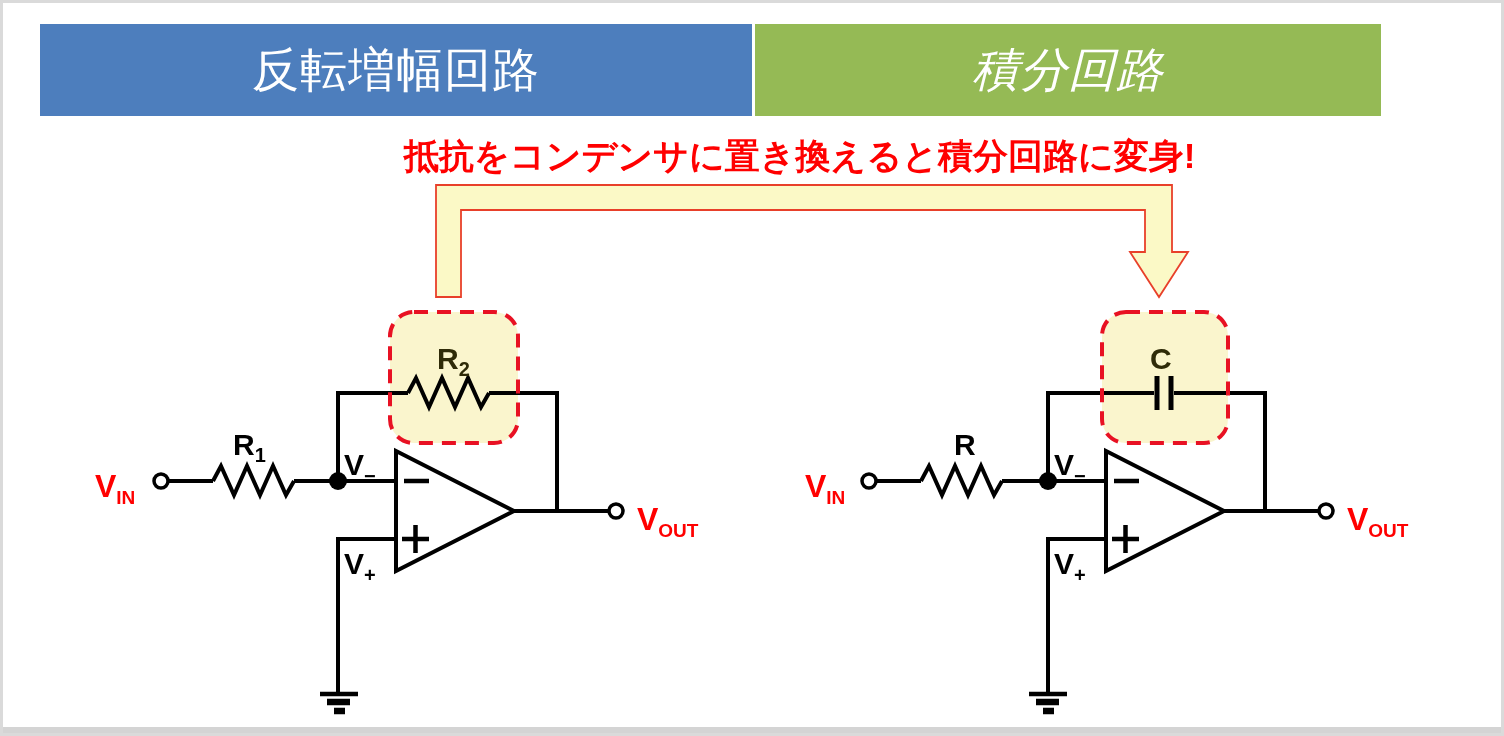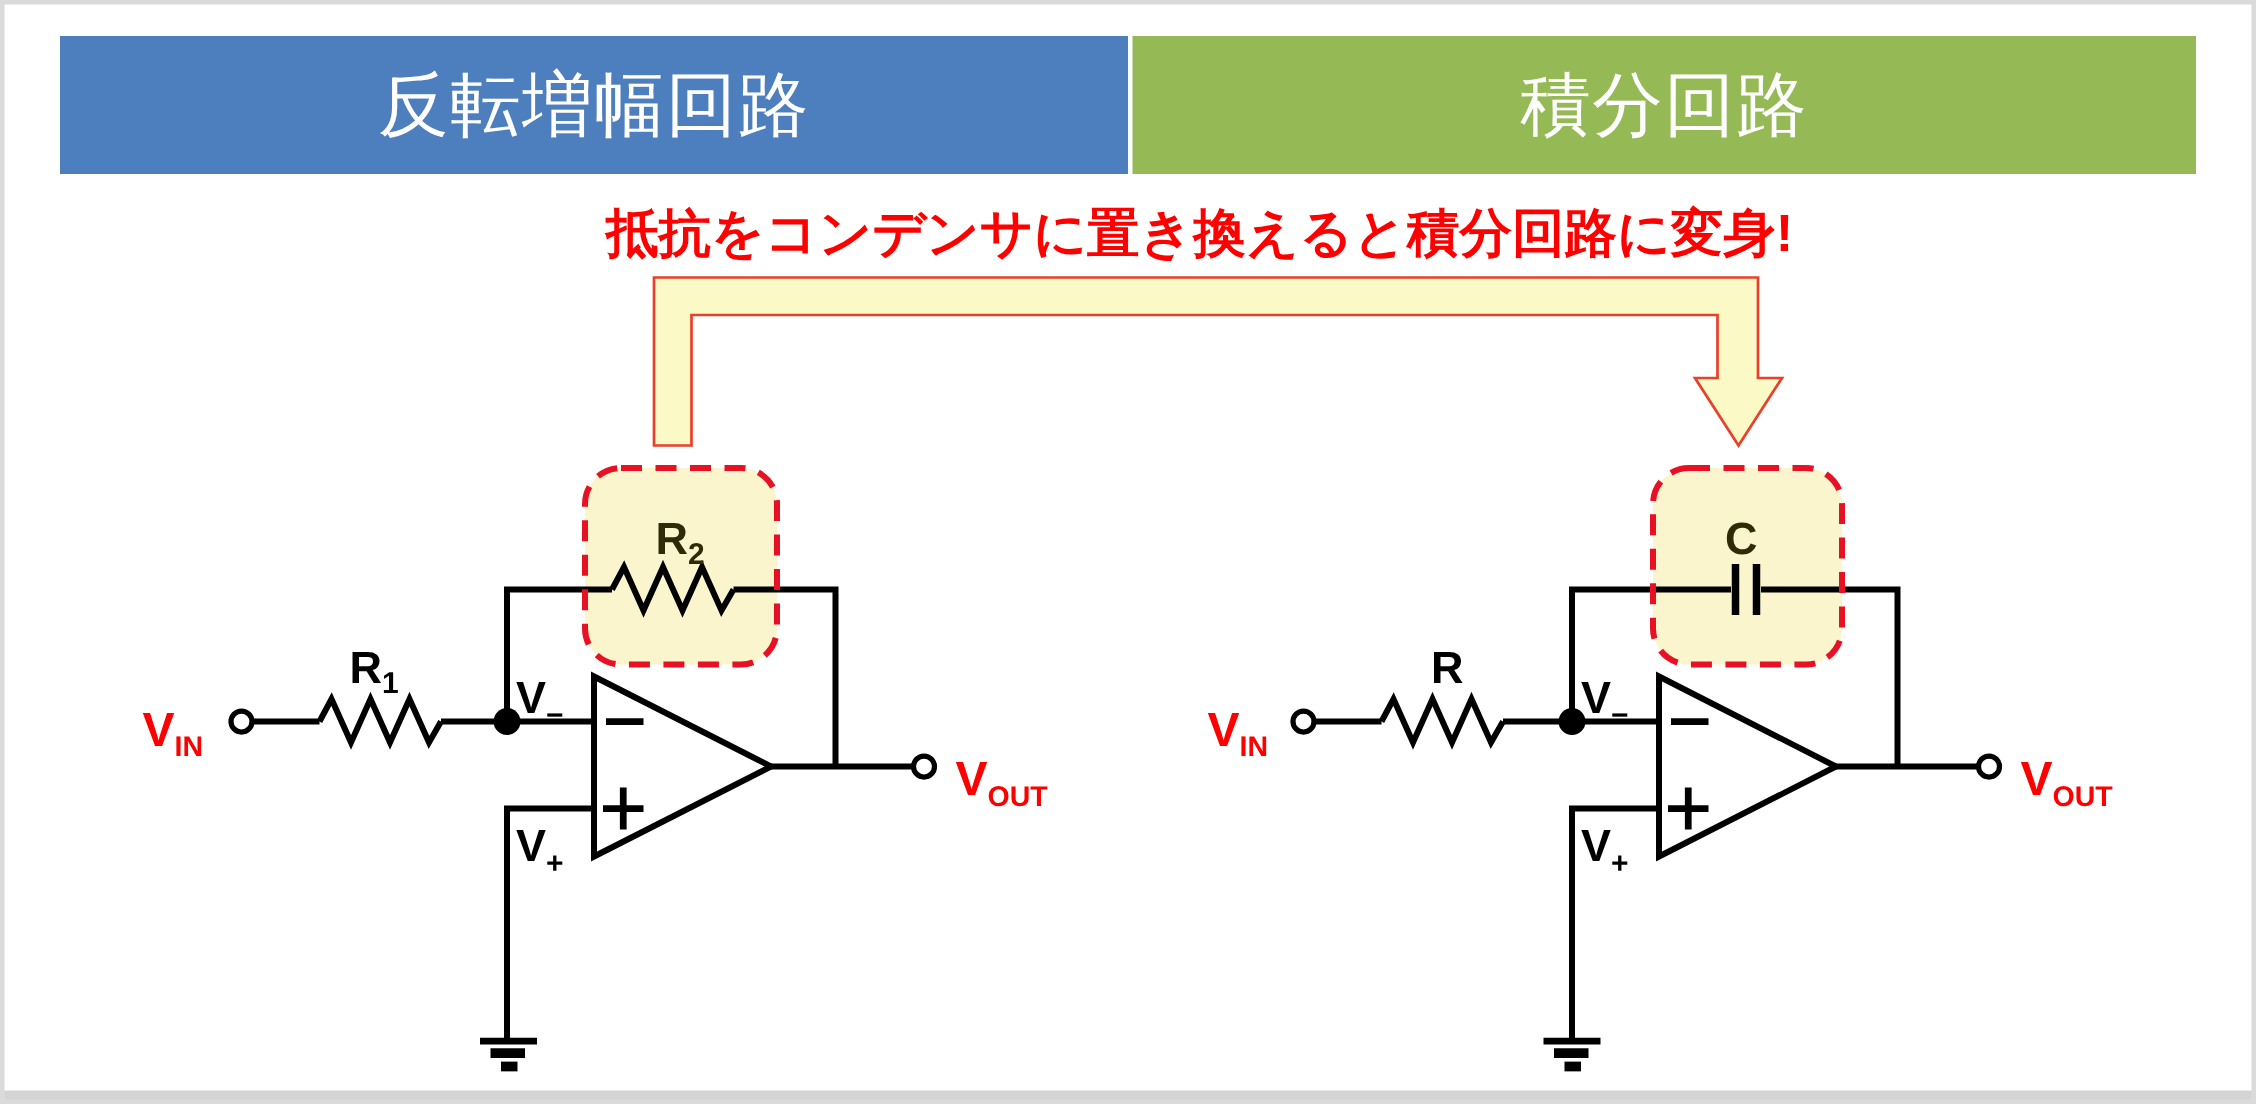--- a/index.html
+++ b/index.html
@@ -11,21 +11,21 @@
     overflow:hidden;
     font-family:"Liberation Sans","DejaVu Sans",sans-serif;
   }
   .tab{
     position:absolute;top:24px;height:92px;
     color:#ffffff;font-size:47px;font-weight:400;
     text-align:center;line-height:92px;
     letter-spacing:1px;
   }
   .tab-left{left:40px;width:712px;background:#4d7ebd;}
-  .tab-right{left:755px;width:709px;background:#95ba55;}
+  .tab-right{left:755px;width:626px;background:#95ba55;font-style:italic;}
   .annotation{
     position:absolute;left:404px;top:133px;width:780px;
     text-align:center;
     color:#ff0000;font-size:35px;font-weight:700;line-height:45px;
     white-space:nowrap;
   }
   svg.circuit{position:absolute;left:0;top:0;}
   .wire{stroke:#000000;stroke-width:4;fill:none;}
   .wire-thick{stroke:#000000;stroke-width:5;fill:none;}
   .opamp{stroke:#000000;stroke-width:4;fill:#ffffff;}

